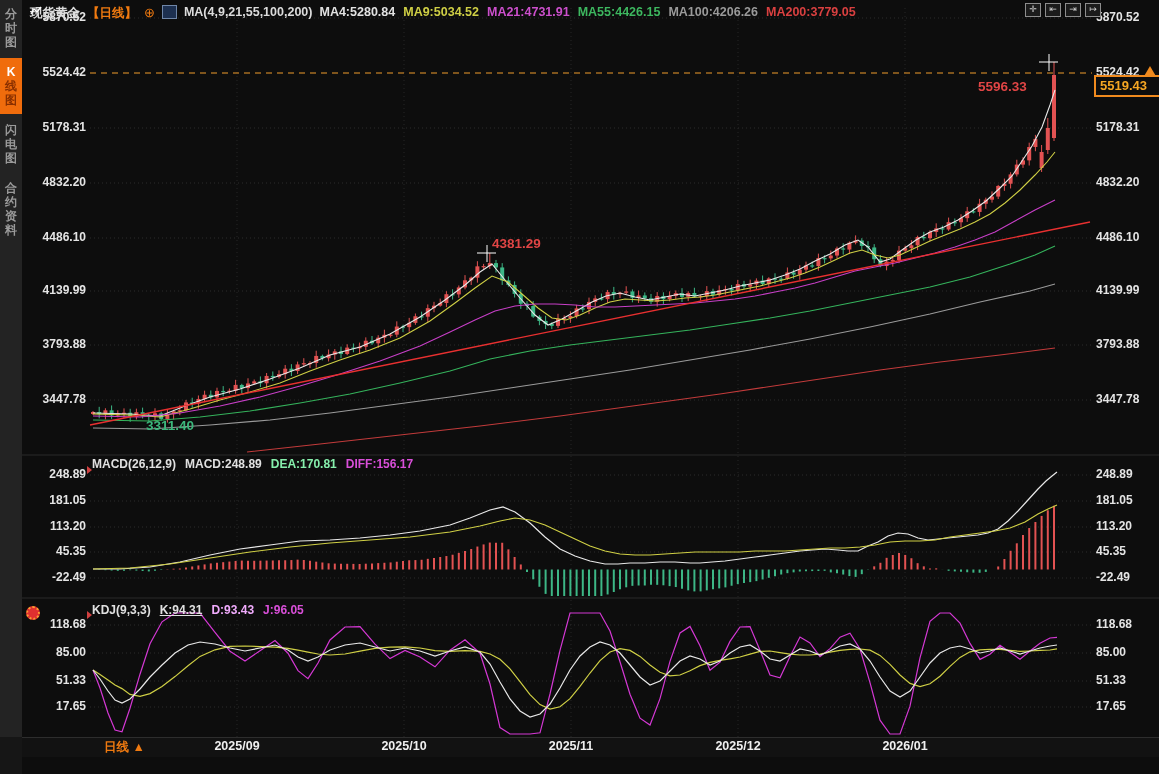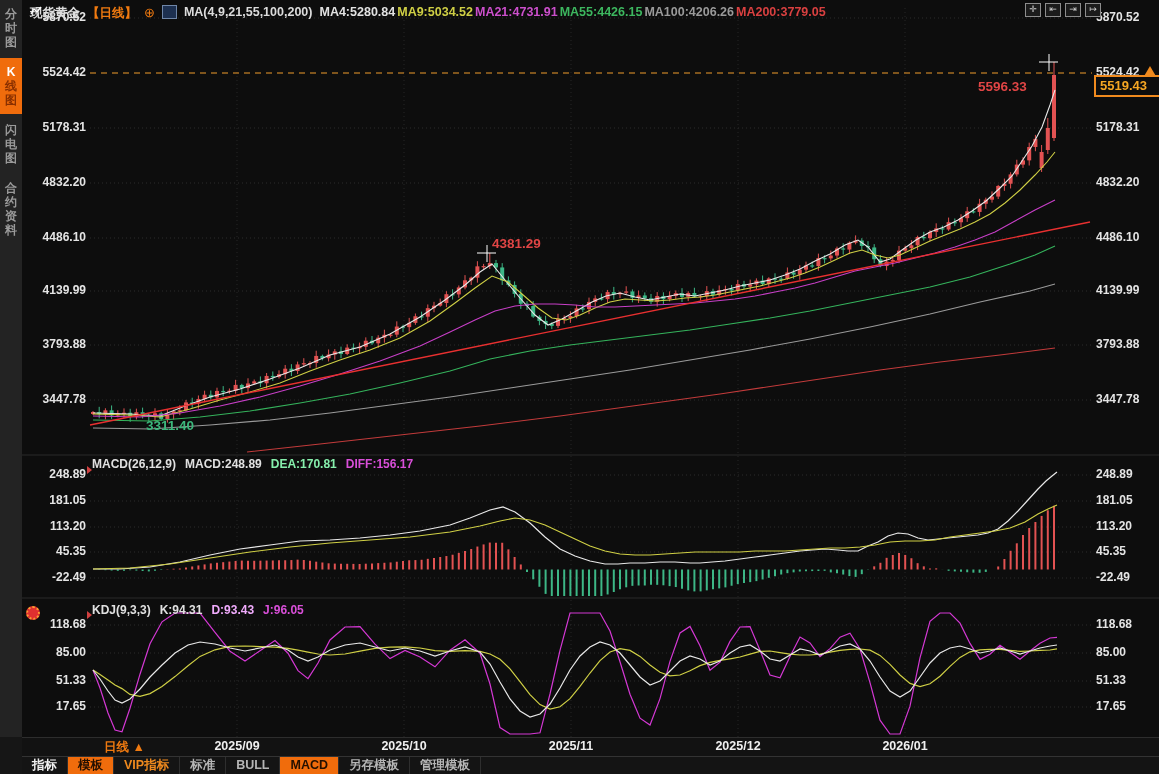--- a/index.html
+++ b/index.html
@@ -603,21 +603,21 @@
   <div class="hdr">
     <span>现货黄金</span>
     <span class="period">【日线】</span>
     <span class="plus">⊕</span>
     <span class="ma-icon">
       <svg width="13" height="12">
           <polyline points="1,9 4,4 7,7 11,2" fill="none" stroke="#fff" stroke-width="1.3"></polyline>
         </svg>
     </span>
     <span>MA(4,9,21,55,100,200)</span>
-    <span id="maVals" style="display:flex;gap:2px;">
+    <span id="maVals" style="display:flex;gap:8px;">
         <span class="mav" style="color: rgb(226, 226, 226);">MA4:5280.84</span>
         <span class="mav" style="color: rgb(207, 207, 69);">MA9:5034.52</span>
         <span class="mav" style="color: rgb(204, 79, 204);">MA21:4731.91</span>
         <span class="mav" style="color: rgb(61, 183, 95);">MA55:4426.15</span>
         <span class="mav" style="color: rgb(154, 154, 154);">MA100:4206.26</span>
         <span class="mav" style="color: rgb(217, 64, 64);">MA200:3779.05</span>
       </span>
   </div>
 
   <div class="ticons" id="ticons">
@@ -673,40 +673,30 @@
     <span style="color:#e0e0e0;">MACD(26,12,9)</span>
     <span id="macdVals" style="display:flex;gap:9px;">
         <span style="color: rgb(224, 224, 224);">MACD:248.89</span>
         <span style="color: #86efac;">DEA:170.81</span>
         <span style="color: rgb(217, 79, 217);">DIFF:156.17</span>
       </span>
   </div>
   <div class="phdr" style="top:603px;">
     <span style="color:#e0e0e0;">KDJ(9,3,3)</span>
     <span id="kdjVals" style="display:flex;gap:9px;">
-        <span style="color: rgb(224, 224, 224);">K:94.31</span>
+        <span style="color: rgb(224, 224, 224); text-decoration: underline;">K:94.31</span>
         <span style="color: #f0abfc;">D:93.43</span>
         <span style="color: rgb(217, 79, 217);">J:96.05</span>
       </span>
   </div>
   <div class="kdj-gear"></div>
 
   <div class="xrow"></div>
   <div class="period-label">日线 ▲</div>
   <div id="monthLabels">
       <div class="mlabel" style="left: 237px;">2025/09</div>
       <div class="mlabel" style="left: 404px;">2025/10</div>
       <div class="mlabel" style="left: 571px;">2025/11</div>
       <div class="mlabel" style="left: 738px;">2025/12</div>
       <div class="mlabel" style="left: 905px;">2026/01</div>
     </div>
 
-  <div class="tabbar" id="tabbar">
-      <div class="btab plain">指标</div>
-      <div class="btab active">模板</div>
-      <div class="btab vip">VIP指标</div>
-      <div class="btab dim">标准</div>
-      <div class="btab dim">BULL</div>
-      <div class="btab active">MACD</div>
-      <div class="btab dim">另存模板</div>
-      <div class="btab dim">管理模板</div>
-    </div>
 </div>
 
 </body></html>

